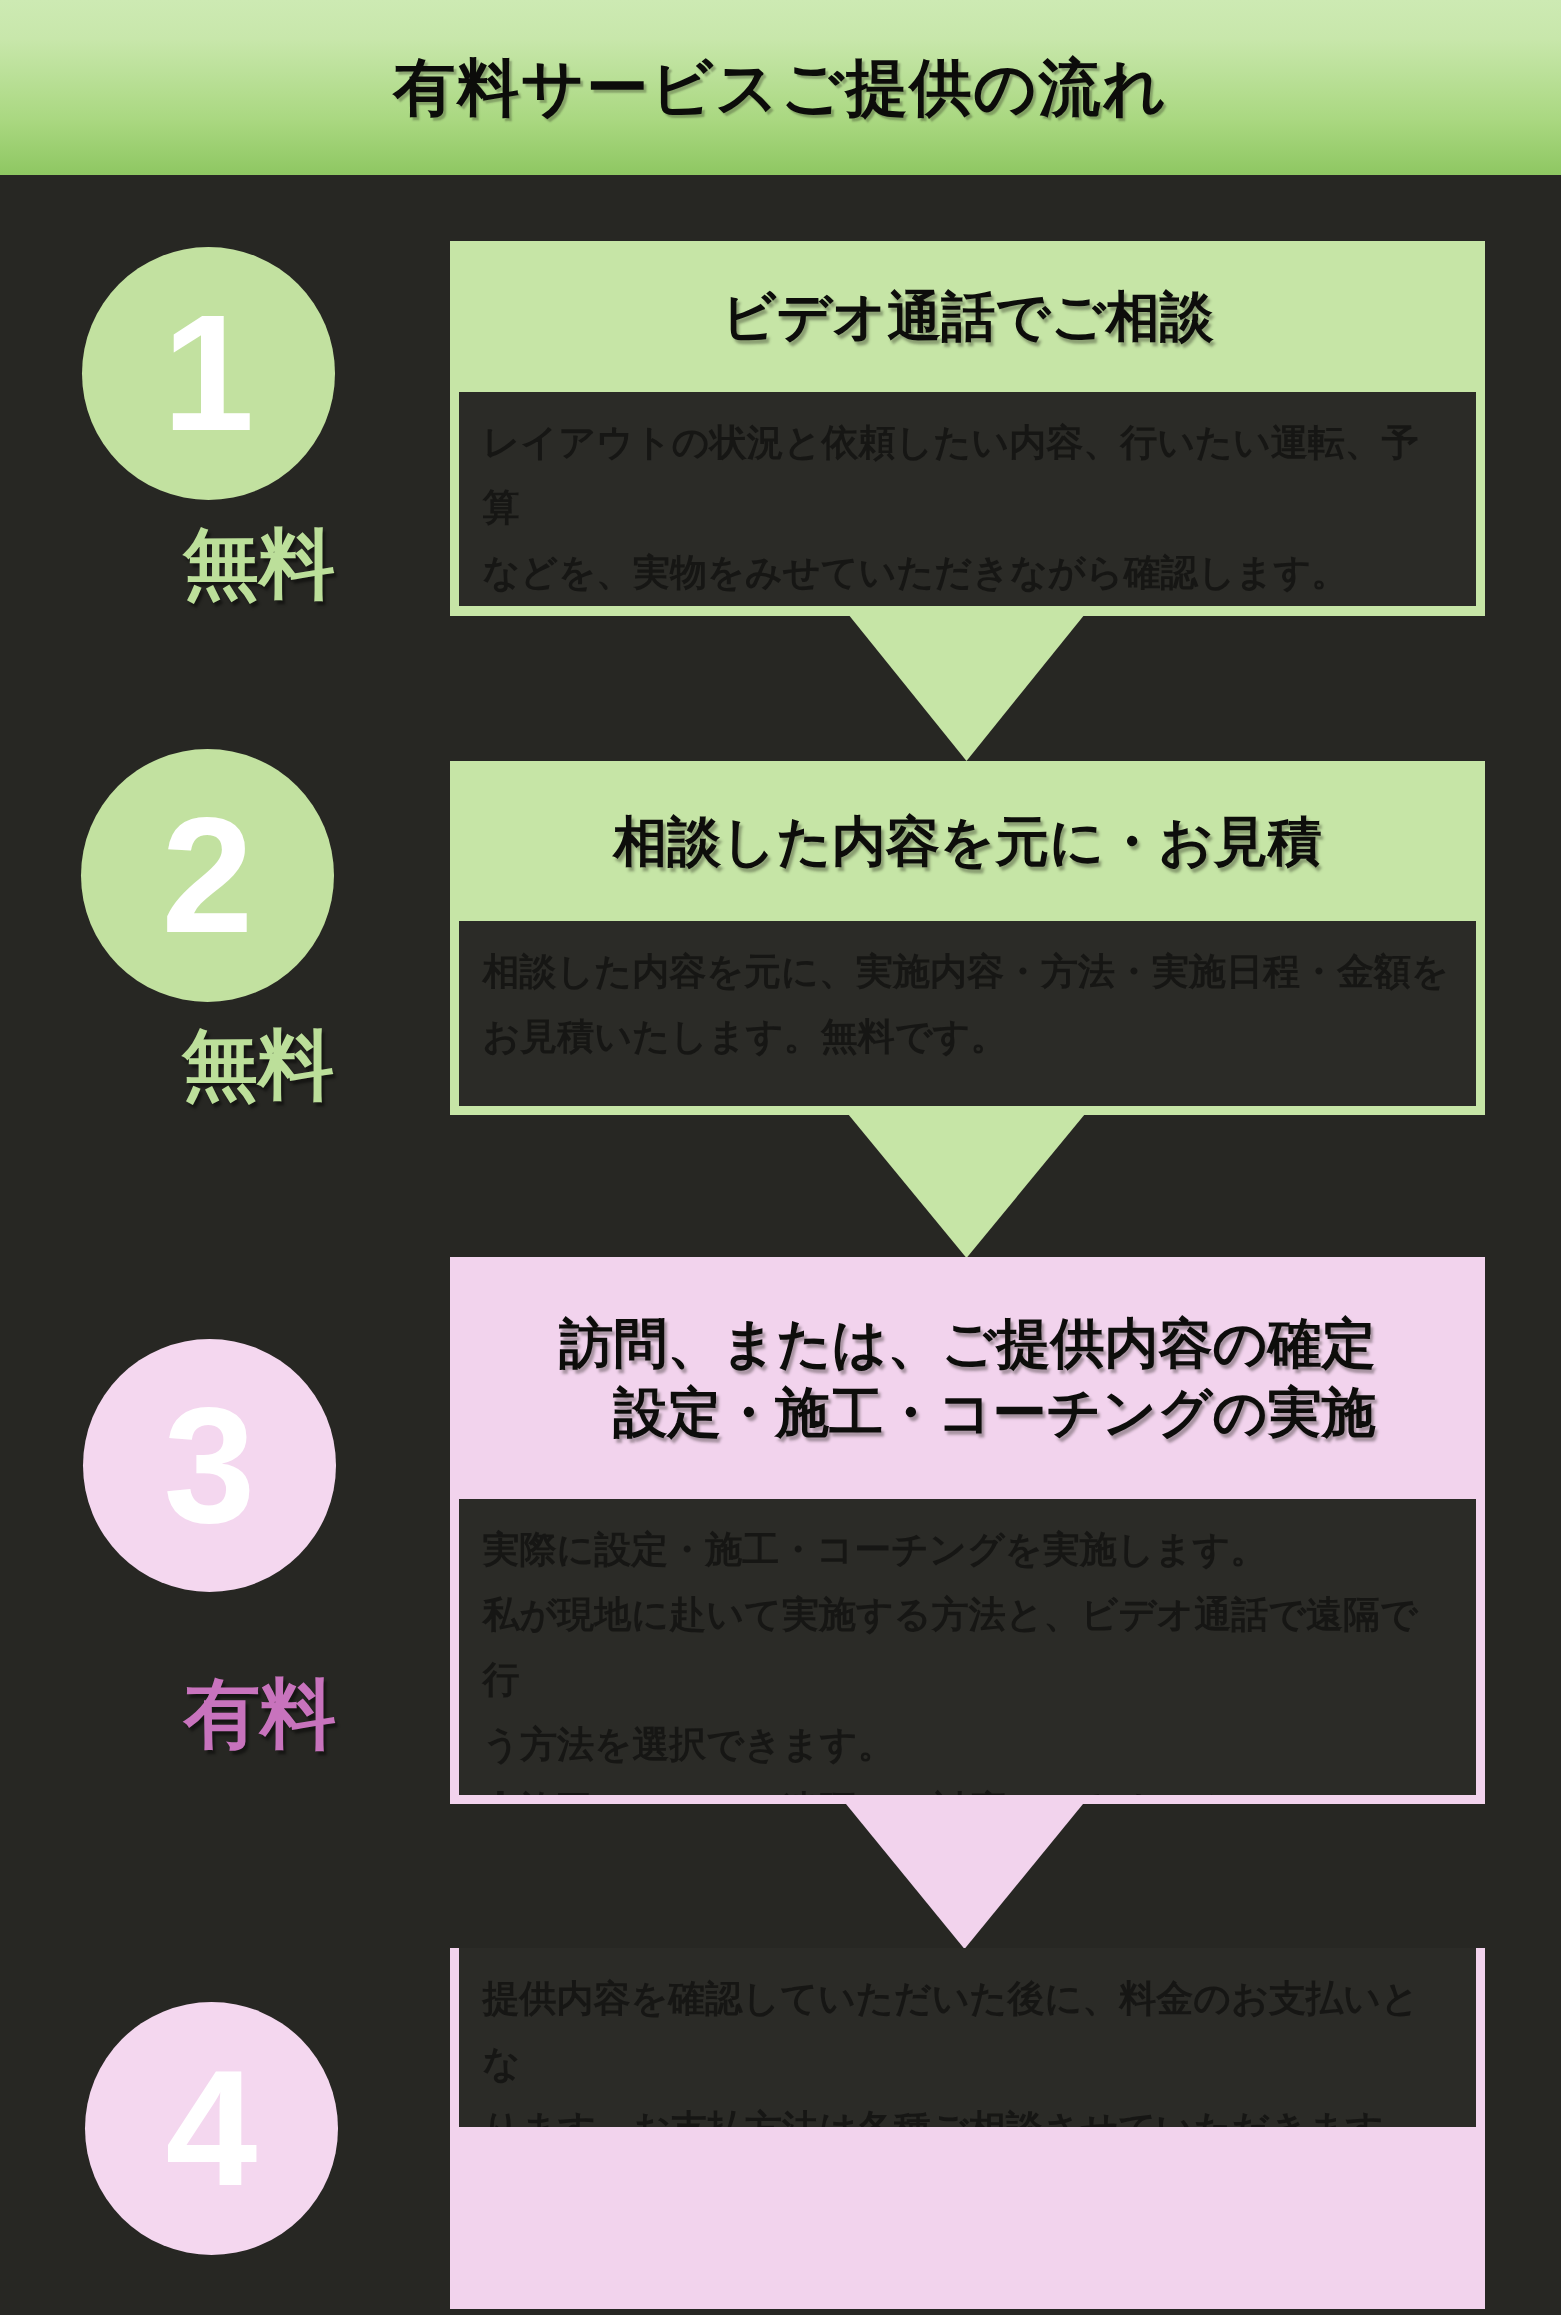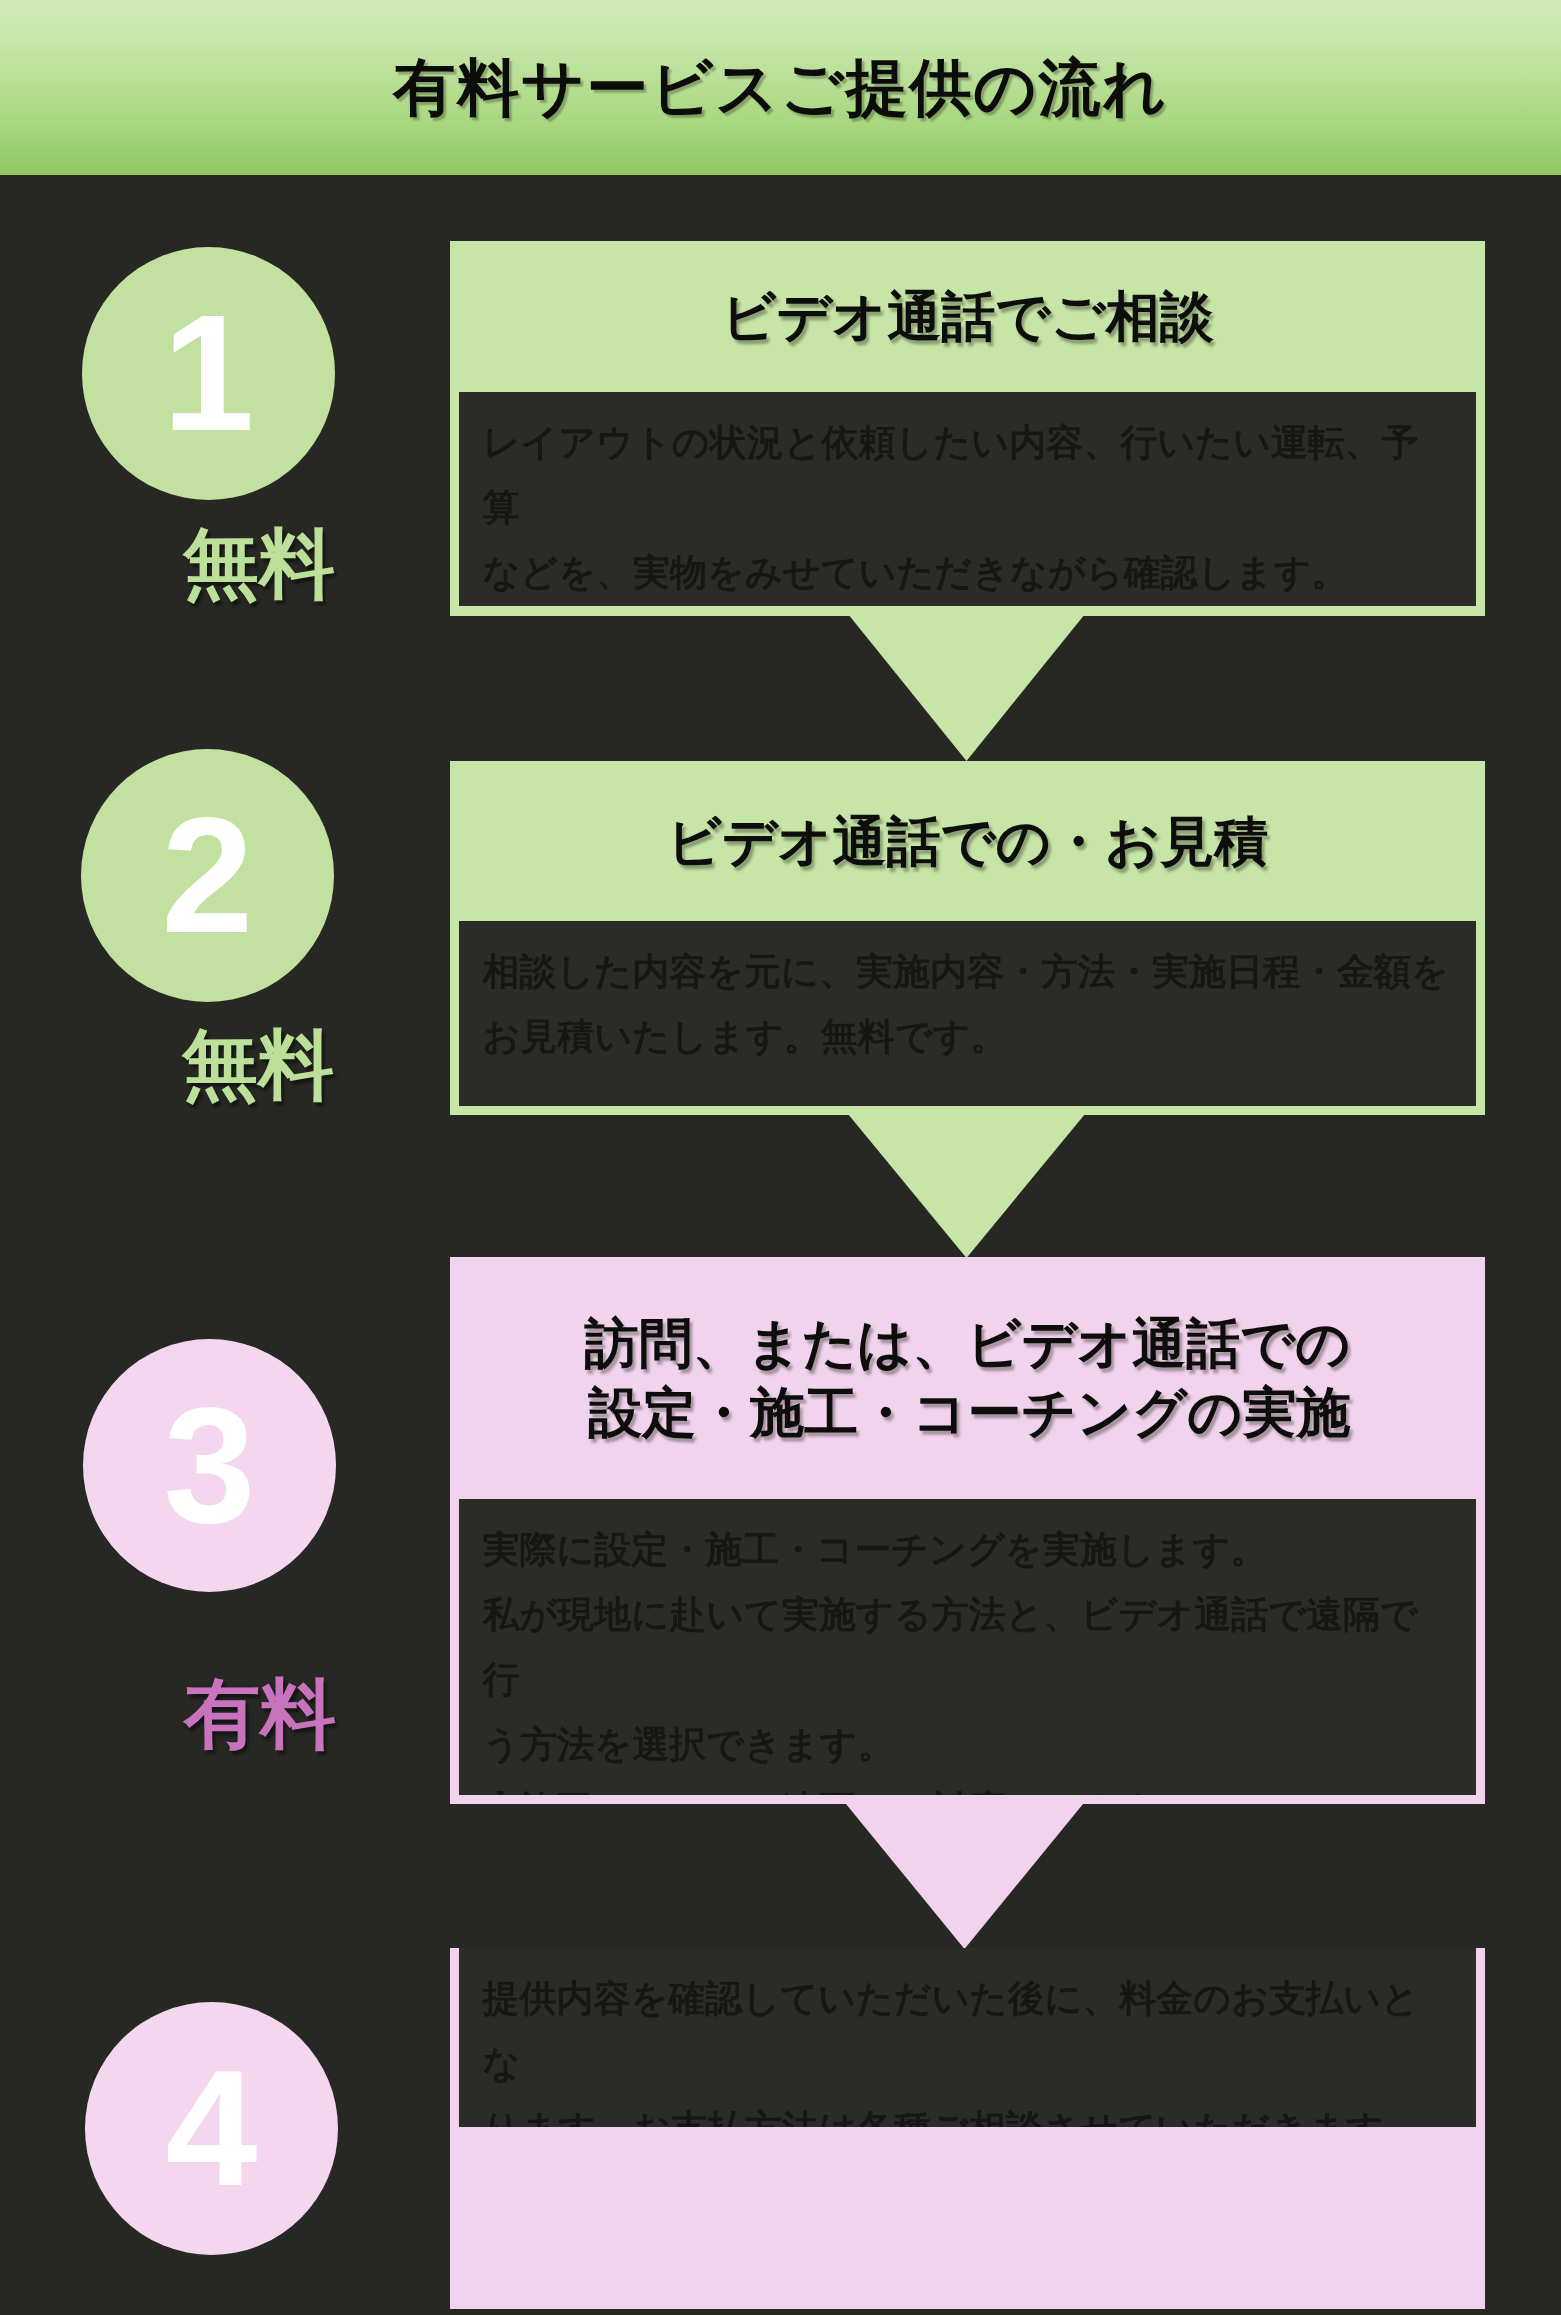--- a/index.html
+++ b/index.html
@@ -114,32 +114,32 @@
 などを、実物をみせていただきながら確認します。
 無料です。</div>
   </section>
   <div class="arrow green-arrow a1"></div>
 
   <div class="circle green-circle c2">
     <span class="num">2</span>
   </div>
   <div class="price green-label p2">無料</div>
   <section class="box green-box b2">
-    <div class="title-area">ビデオ通話での・お見積</div>
+    <div class="title-area">相談した内容を元に・お見積</div>
     <div class="inner">相談した内容を元に、実施内容・方法・実施日程・金額を
 お見積いたします。無料です。</div>
   </section>
   <div class="arrow green-arrow a2"></div>
 
   <div class="circle pink-circle c3">
     <span class="num">3</span>
   </div>
   <div class="price pink-label p3">有料</div>
   <section class="box pink-box b3">
-    <div class="title-area">訪問、または、ビデオ通話での
+    <div class="title-area">訪問、または、ご提供内容の確定
 設定・施工・コーチングの実施</div>
     <div class="inner">実際に設定・施工・コーチングを実施します。
 私が現地に赴いて実施する方法と、ビデオ通話で遠隔で行
 う方法を選択できます。
 ※施工については遠隔での対応はできません。</div>
   </section>
   <div class="arrow pink-arrow a3"></div>
 
   <div class="circle pink-circle c4">
     <span class="num">4</span>

